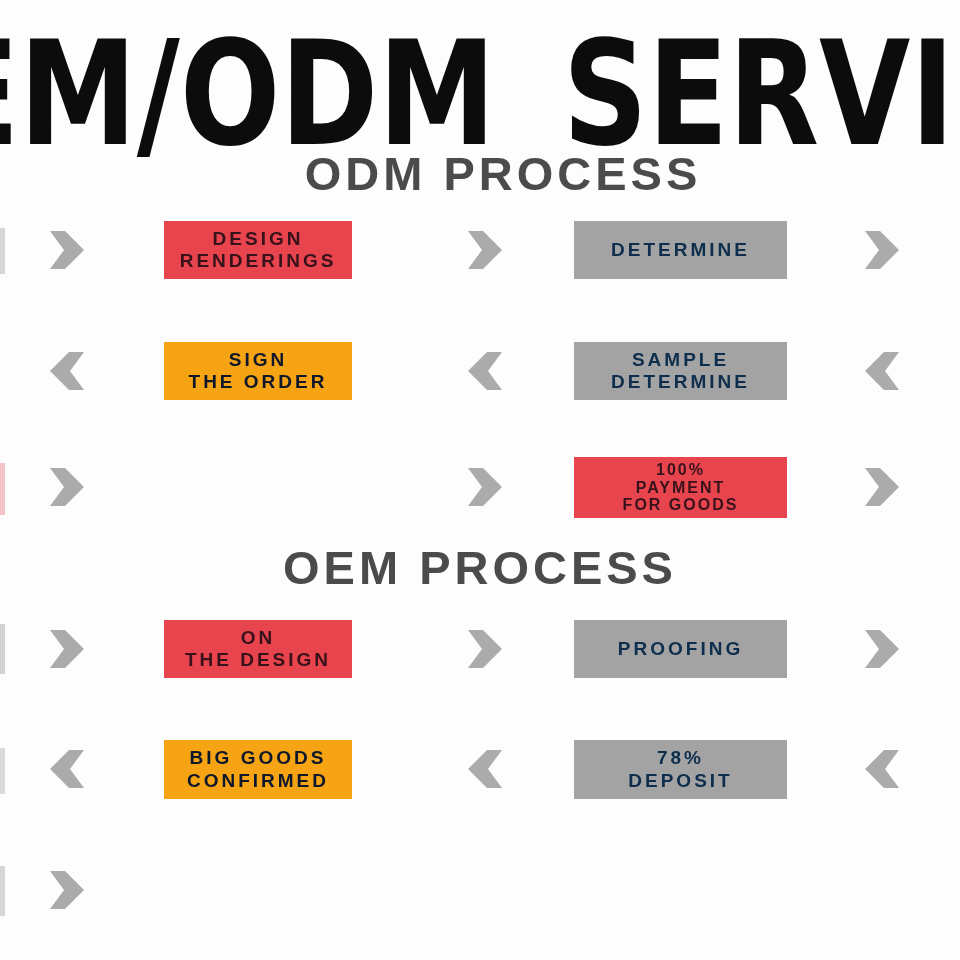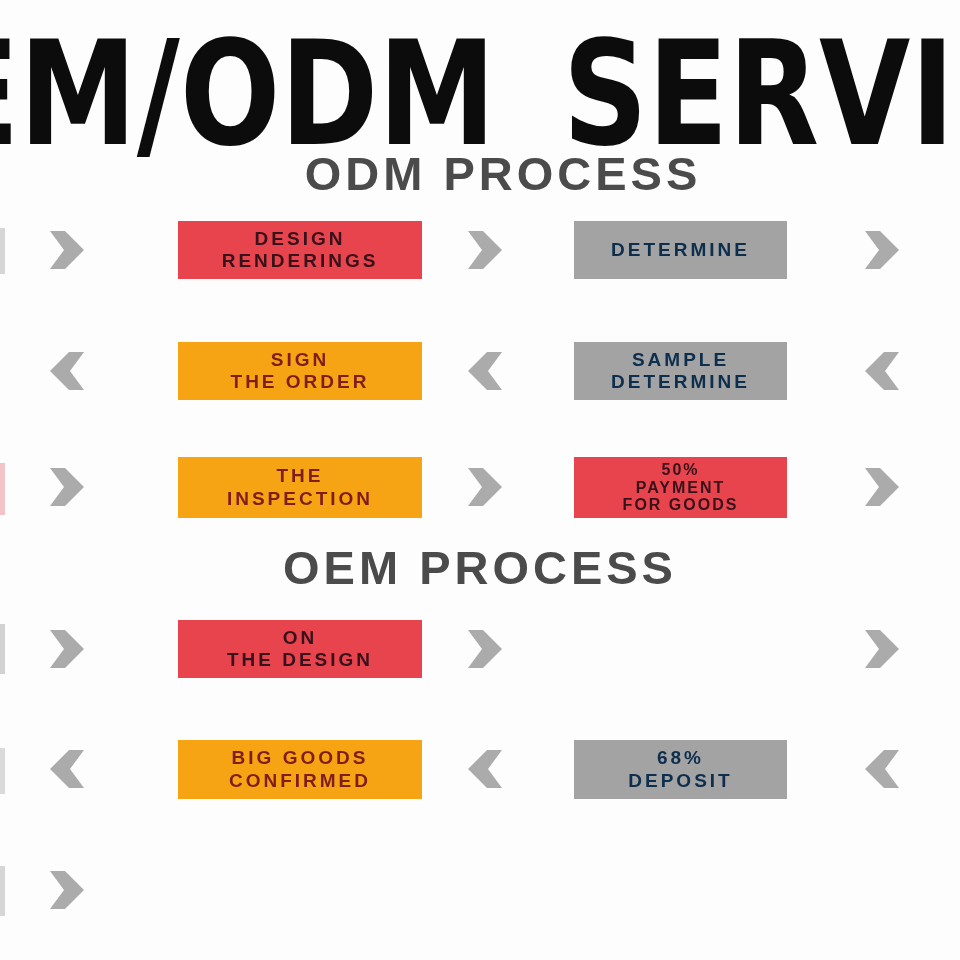--- a/index.html
+++ b/index.html
@@ -28,24 +28,24 @@
   }
   .h-odm { top:146px;padding-left:23px; }
   .h-oem { top:540px; }
 
   
   .pbox {
     position:absolute; display:flex; align-items:center; justify-content:center;
     text-align:center; font-weight:700; font-size:19px; letter-spacing:3px;
     line-height:1.18; white-space:pre-line;
   }
-  .col-l { left:178px; width:244px; }
+  .col-l { left:164px; width:188px; }
   .col-r { left:574px; width:213px; }
   .red    { background:#E8444E; color:#37121a; }
-  .orange { background:#F6A414; color:#7f1d1d; }
+  .orange { background:#F6A414; color:#0f172a; }
   .blue   { background:#a3a3a3; color:#0e2e4d;text-align:center; }
   .small  { font-size:16px; letter-spacing:2px; line-height:1.12; }
 
   .r1 { top:221px; height:58px; }
   .r2 { top:342px; height:58px; }
   .r3 { top:457px; height:61px; }
   .r4 { top:620px; height:58px; }
   .r5 { top:740px; height:59px; }
   .r6 { top:861px; height:59px; }
 
@@ -113,67 +113,66 @@
       <svg viewBox="0 0 34 38">
         <polygon points="0,0 15,0 34,19 15,38 0,38 14,19"></polygon>
       </svg>
     </span>
 
   <span class="chev cx-l cy-3">
       <svg viewBox="0 0 34 38">
         <polygon points="0,0 15,0 34,19 15,38 0,38 14,19"></polygon>
       </svg>
     </span>
-  <div class="pbox col-l r3 orange">THE
-INSPECTION</div>
   <span class="chev cx-m cy-3">
       <svg viewBox="0 0 34 38">
         <polygon points="0,0 15,0 34,19 15,38 0,38 14,19"></polygon>
       </svg>
     </span>
-  <div class="pbox col-r r3 red small">50%
+  <div class="pbox col-r r3 red small">100%
 PAYMENT
 FOR GOODS</div>
   <span class="chev cx-r cy-3">
       <svg viewBox="0 0 34 38">
         <polygon points="0,0 15,0 34,19 15,38 0,38 14,19"></polygon>
       </svg>
     </span>
 
   <span class="chev cx-l cy-4">
       <svg viewBox="0 0 34 38">
         <polygon points="0,0 15,0 34,19 15,38 0,38 14,19"></polygon>
       </svg>
     </span>
   <div class="pbox col-l r4 red">ON
 THE DESIGN</div>
   <span class="chev cx-m cy-4">
       <svg viewBox="0 0 34 38">
         <polygon points="0,0 15,0 34,19 15,38 0,38 14,19"></polygon>
       </svg>
     </span>
+  <div class="pbox col-r r4 blue">PROOFING</div>
   <span class="chev cx-r cy-4">
       <svg viewBox="0 0 34 38">
         <polygon points="0,0 15,0 34,19 15,38 0,38 14,19"></polygon>
       </svg>
     </span>
 
   <span class="chev cx-l cy-5 dir-left">
       <svg viewBox="0 0 34 38">
         <polygon points="0,0 15,0 34,19 15,38 0,38 14,19"></polygon>
       </svg>
     </span>
   <div class="pbox col-l r5 orange">BIG GOODS
 CONFIRMED</div>
   <span class="chev cx-m cy-5 dir-left">
       <svg viewBox="0 0 34 38">
         <polygon points="0,0 15,0 34,19 15,38 0,38 14,19"></polygon>
       </svg>
     </span>
-  <div class="pbox col-r r5 blue">68%
+  <div class="pbox col-r r5 blue">78%
 DEPOSIT</div>
   <span class="chev cx-r cy-5 dir-left">
       <svg viewBox="0 0 34 38">
         <polygon points="0,0 15,0 34,19 15,38 0,38 14,19"></polygon>
       </svg>
     </span>
 
   <span class="chev cx-l cy-6">
       <svg viewBox="0 0 34 38">
         <polygon points="0,0 15,0 34,19 15,38 0,38 14,19"></polygon>

